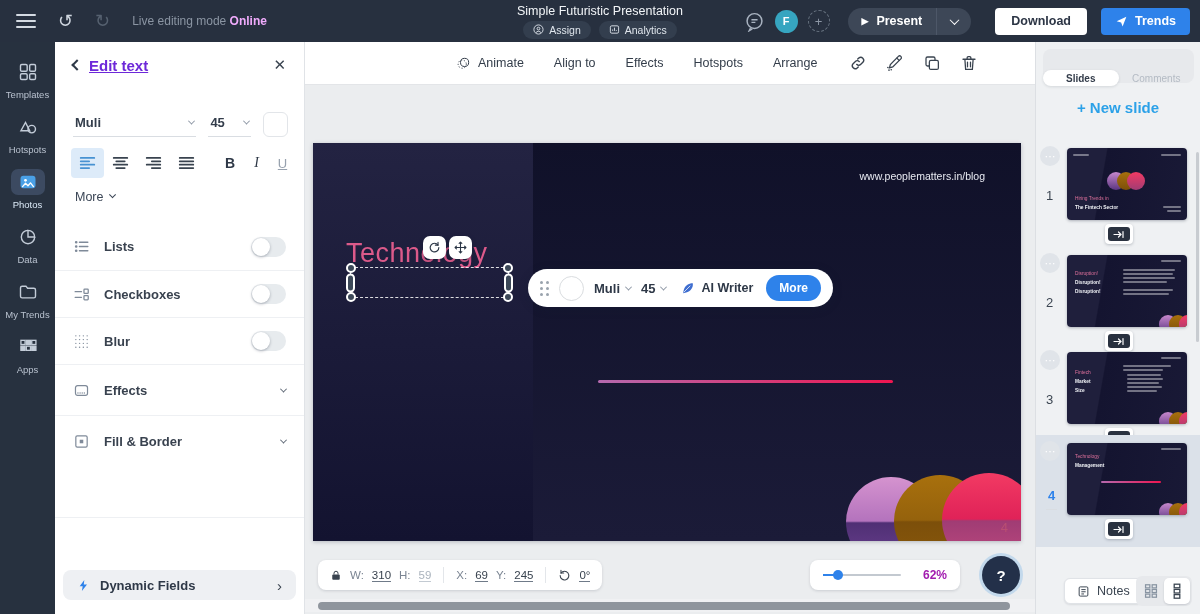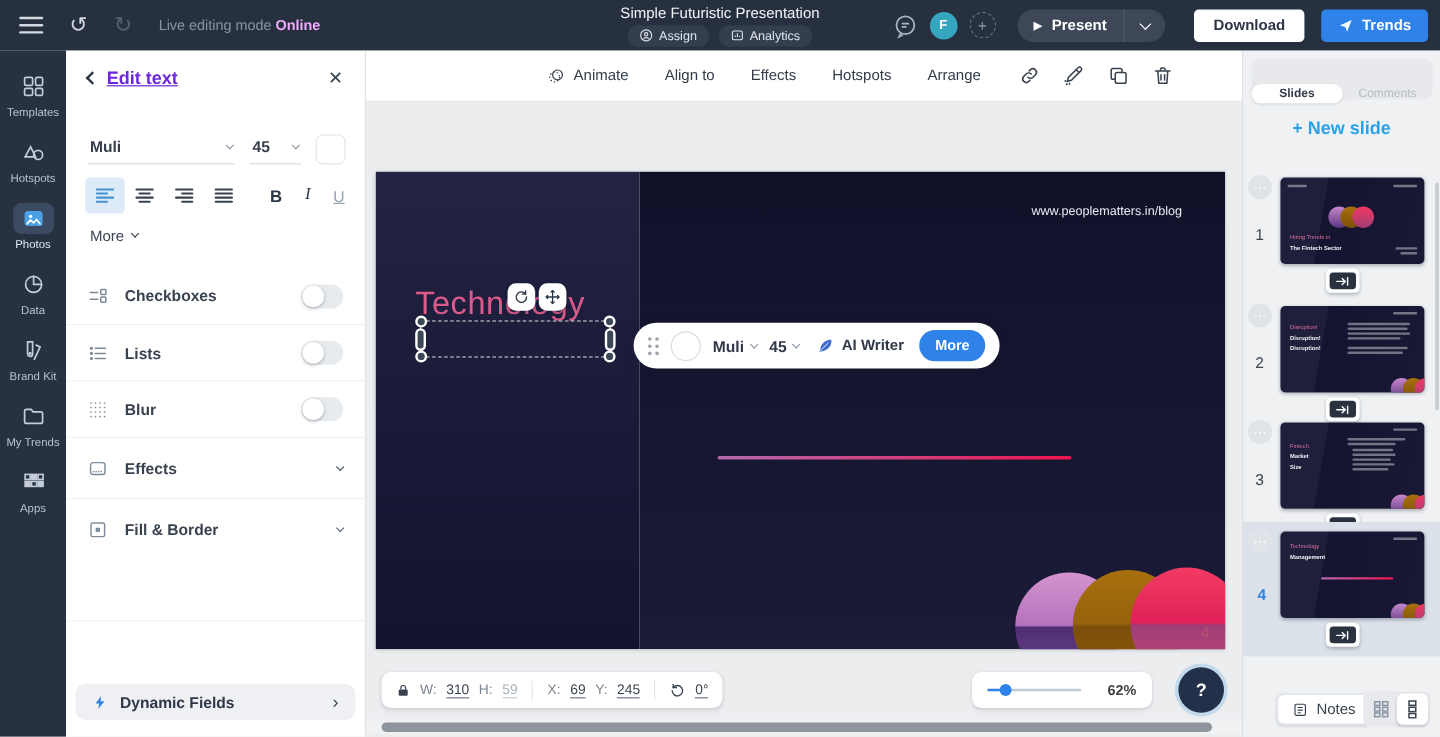--- a/index.html
+++ b/index.html
@@ -118,21 +118,21 @@
   .statusbar { position:absolute; left:13px; top:475px; height:30px; background:#fff; border-radius:8px; box-shadow:0 1px 3px rgba(20,30,50,.15); display:flex; align-items:center; padding:0 12px; gap:8px; font-size:11.5px; color:#7b8593; }
   .statusbar .val { color:#39434f; border-bottom:1px solid #6f7a88; cursor:text; }
   .statusbar .val.dim { color:#aab3bd; border-bottom-color:#c3cad2; }
   .statusbar .sdiv { width:1px; height:16px; background:#e3e6ea; margin:0 4px; }
   .lock-ic { color:#39434f; cursor:pointer; }
   .rot-ic { color:#39434f; cursor:pointer; }
   .zoombar { position:absolute; left:505px; top:475px; width:150px; height:30px; background:#fff; border-radius:8px; box-shadow:0 1px 3px rgba(20,30,50,.15); display:flex; align-items:center; padding:0 13px; }
   .ztrack { position:relative; width:78px; height:2px; background:#c3c9d0; border-radius:1px; cursor:pointer; }
   .zfill { position:absolute; left:0; top:0; height:2px; width:14px; background:#2e82ea; }
   .zknob { position:absolute; left:10px; top:-4px; width:10px; height:10px; border-radius:50%; background:#2e82ea; cursor:grab; }
-  .zval { margin-left:auto; font-size:12px; font-weight:bold; color:#404040; }
+  .zval { margin-left:auto; font-size:12px; font-weight:bold; color:#a21caf; }
   .helpbtn { position:absolute; left:677px; top:471px; width:38px; height:38px; border-radius:50%; background:#233049; color:#fff; font-size:15px; font-weight:bold; display:flex; align-items:center; justify-content:center; box-shadow:0 0 0 3px #c3d9ec; cursor:pointer; }
   .hscroll { position:absolute; left:0; top:514px; width:730px; height:13px; background:#f0f1f3; }
   .hthumb { position:absolute; left:13px; top:3px; width:692px; height:8px; border-radius:4px; background:#8f959d; cursor:grab; }
 
   
   .slidespanel { position:absolute; left:1035px; top:42px; width:165px; height:572px; background:#eff1f3; border-left:1px solid #dcdfe3; z-index:30; }
   .tabbar { position:absolute; left:7px; top:7px; width:151px; height:34px; background:#e7e9ec; border-radius:8px; display:flex; align-items:center; }
   .tab { flex:1; height:16px; display:flex; align-items:center; justify-content:center; font-size:10px; cursor:pointer; color:#b4bbc4;margin-top:24px; }
   .tab.active { background:#fff; border-radius:8px; color:#333c4a; font-weight:bold; box-shadow:0 1px 3px rgba(20,30,50,.12); }
   .newslide { position:absolute; left:0; right:0; top:57px; text-align:center; font-size:15px; font-weight:bold; color:#2ba1e8; cursor:pointer; }
@@ -269,30 +269,20 @@
           <svg width="20" height="20" viewBox="0 0 24 24" fill="none" stroke="currentColor" stroke-width="1.7">
             <path d="M20 12A8 8 0 1 1 12 4"></path>
             <path d="M12 4a8 8 0 0 1 8 8h-8z"></path>
           </svg>
         </span>
       <span class="lbl">Data</span>
     </div>
     <div class="sb-item">
       <span class="sb-iconwrap">
           <svg width="20" height="20" viewBox="0 0 24 24" fill="none" stroke="currentColor" stroke-width="1.7">
-            <path d="M6 3.5h5v12a2.5 2.5 0 0 1-5 0z"></path>
-            <path d="M14 6.5l4.5 2-6 13"></path>
-            <circle cx="8.5" cy="15" r="0.8" fill="currentColor"></circle>
-          </svg>
-        </span>
-      <span class="lbl">Brand Kit</span>
-    </div>
-    <div class="sb-item">
-      <span class="sb-iconwrap">
-          <svg width="20" height="20" viewBox="0 0 24 24" fill="none" stroke="currentColor" stroke-width="1.7">
             <path d="M3 7a2 2 0 0 1 2-2h4.5l2 2.5H19a2 2 0 0 1 2 2V17a2 2 0 0 1-2 2H5a2 2 0 0 1-2-2z"></path>
           </svg>
         </span>
       <span class="lbl">My Trends</span>
     </div>
     <div class="sb-item">
       <span class="sb-iconwrap">
           <svg width="20" height="20" viewBox="0 0 24 24" fill="none" stroke="currentColor" stroke-width="1.6">
             <rect x="3.5" y="4" width="5" height="5"></rect>
             <rect x="10" y="4" width="5" height="5" fill="currentColor"></rect>
@@ -351,38 +341,38 @@
       </div>
     </div>
     <div class="ep-more">
       <span>More</span>
         <span class="chev"></span>
     </div>
     <div class="ep-rows">
       <div class="ep-row">
         <span class="ric">
             <svg width="17" height="17" viewBox="0 0 24 24" fill="none" stroke="currentColor" stroke-width="1.8" stroke-linecap="round">
-              <path d="M3 8h9M3 16h9"></path>
-              <rect x="15.5" y="4.5" width="6" height="6" rx="1"></rect>
-              <rect x="15.5" y="13.5" width="6" height="6" rx="1"></rect>
-            </svg>
-          </span>
-        <span class="rlbl">Checkboxes</span>
-        <span class="toggle"></span>
-      </div>
-      <div class="ep-row">
-        <span class="ric">
-            <svg width="17" height="17" viewBox="0 0 24 24" fill="none" stroke="currentColor" stroke-width="1.8" stroke-linecap="round">
               <path d="M9 6h12M9 12h12M9 18h12"></path>
               <circle cx="4.5" cy="6" r="1" fill="currentColor"></circle>
               <circle cx="4.5" cy="12" r="1" fill="currentColor"></circle>
               <circle cx="4.5" cy="18" r="1" fill="currentColor"></circle>
             </svg>
           </span>
         <span class="rlbl">Lists</span>
+        <span class="toggle"></span>
+      </div>
+      <div class="ep-row">
+        <span class="ric">
+            <svg width="17" height="17" viewBox="0 0 24 24" fill="none" stroke="currentColor" stroke-width="1.8" stroke-linecap="round">
+              <path d="M3 8h9M3 16h9"></path>
+              <rect x="15.5" y="4.5" width="6" height="6" rx="1"></rect>
+              <rect x="15.5" y="13.5" width="6" height="6" rx="1"></rect>
+            </svg>
+          </span>
+        <span class="rlbl">Checkboxes</span>
         <span class="toggle"></span>
       </div>
       <div class="ep-row">
         <span class="ric">
             <svg width="17" height="17" viewBox="0 0 24 24" fill="currentColor">
               <g>
                 <circle cx="4" cy="4" r="1"></circle>
                 <circle cx="9.3" cy="4" r="1"></circle>
                 <circle cx="14.6" cy="4" r="1"></circle>
                 <circle cx="20" cy="4" r="1"></circle>

